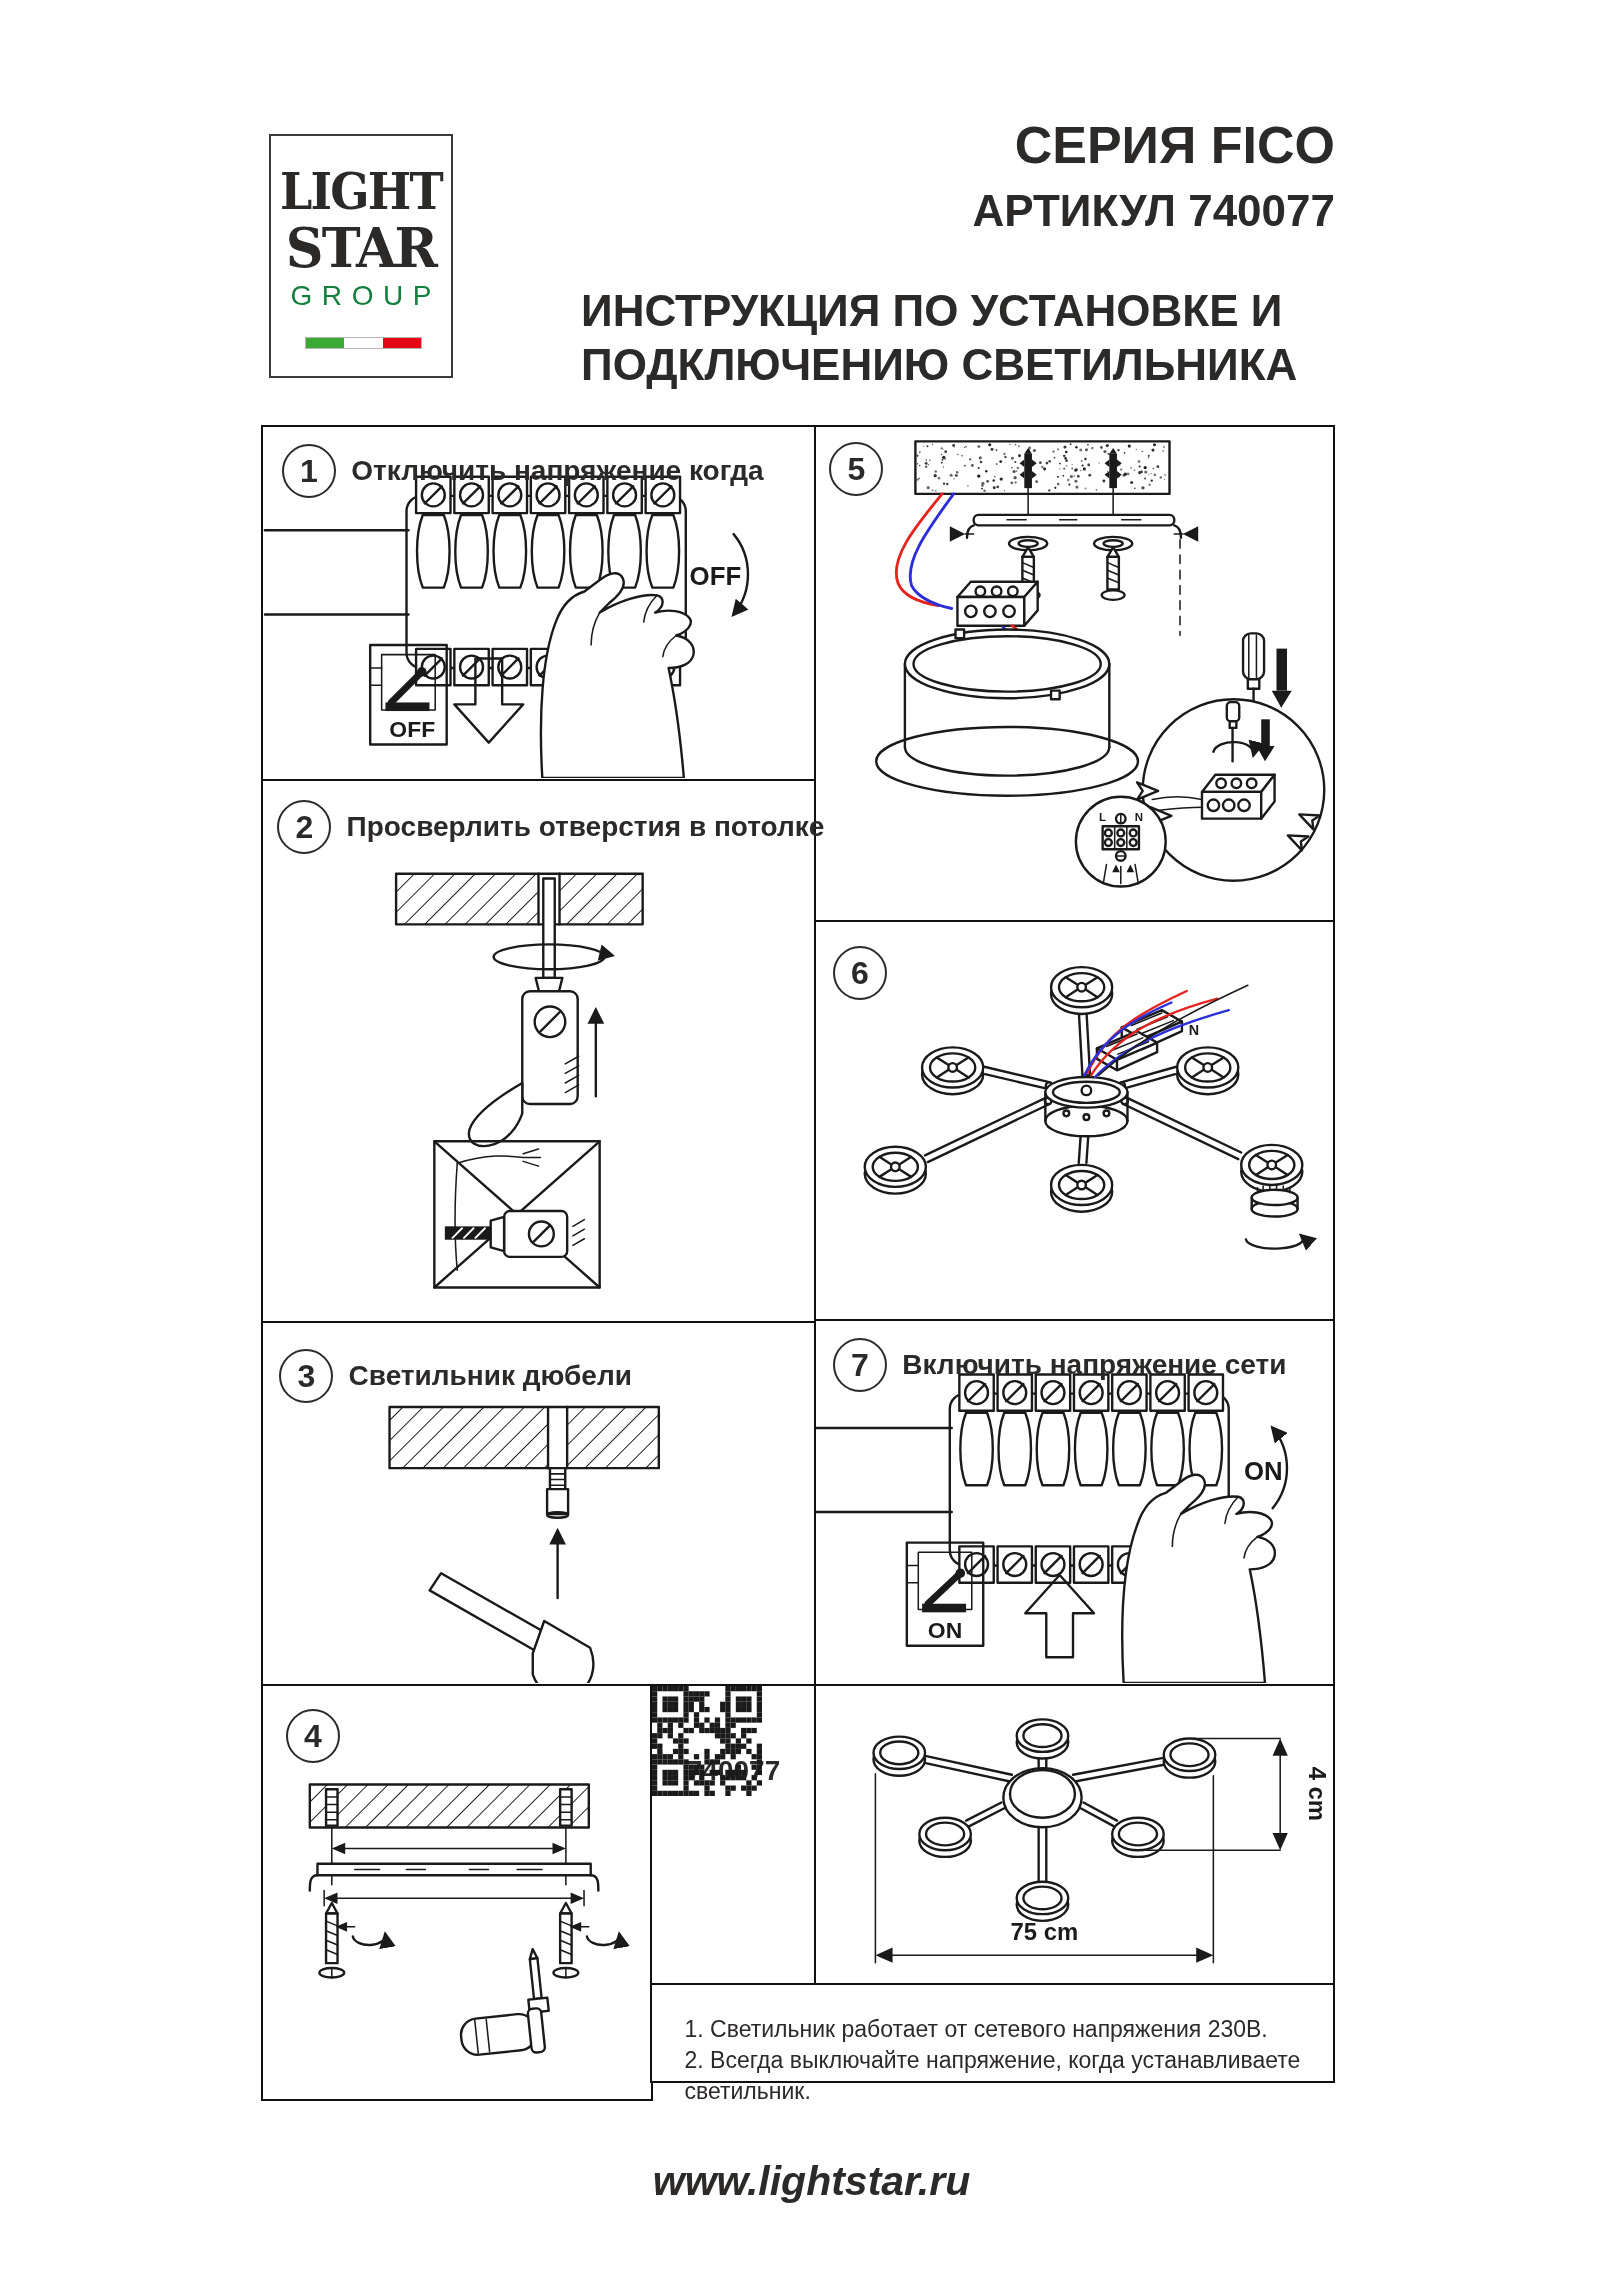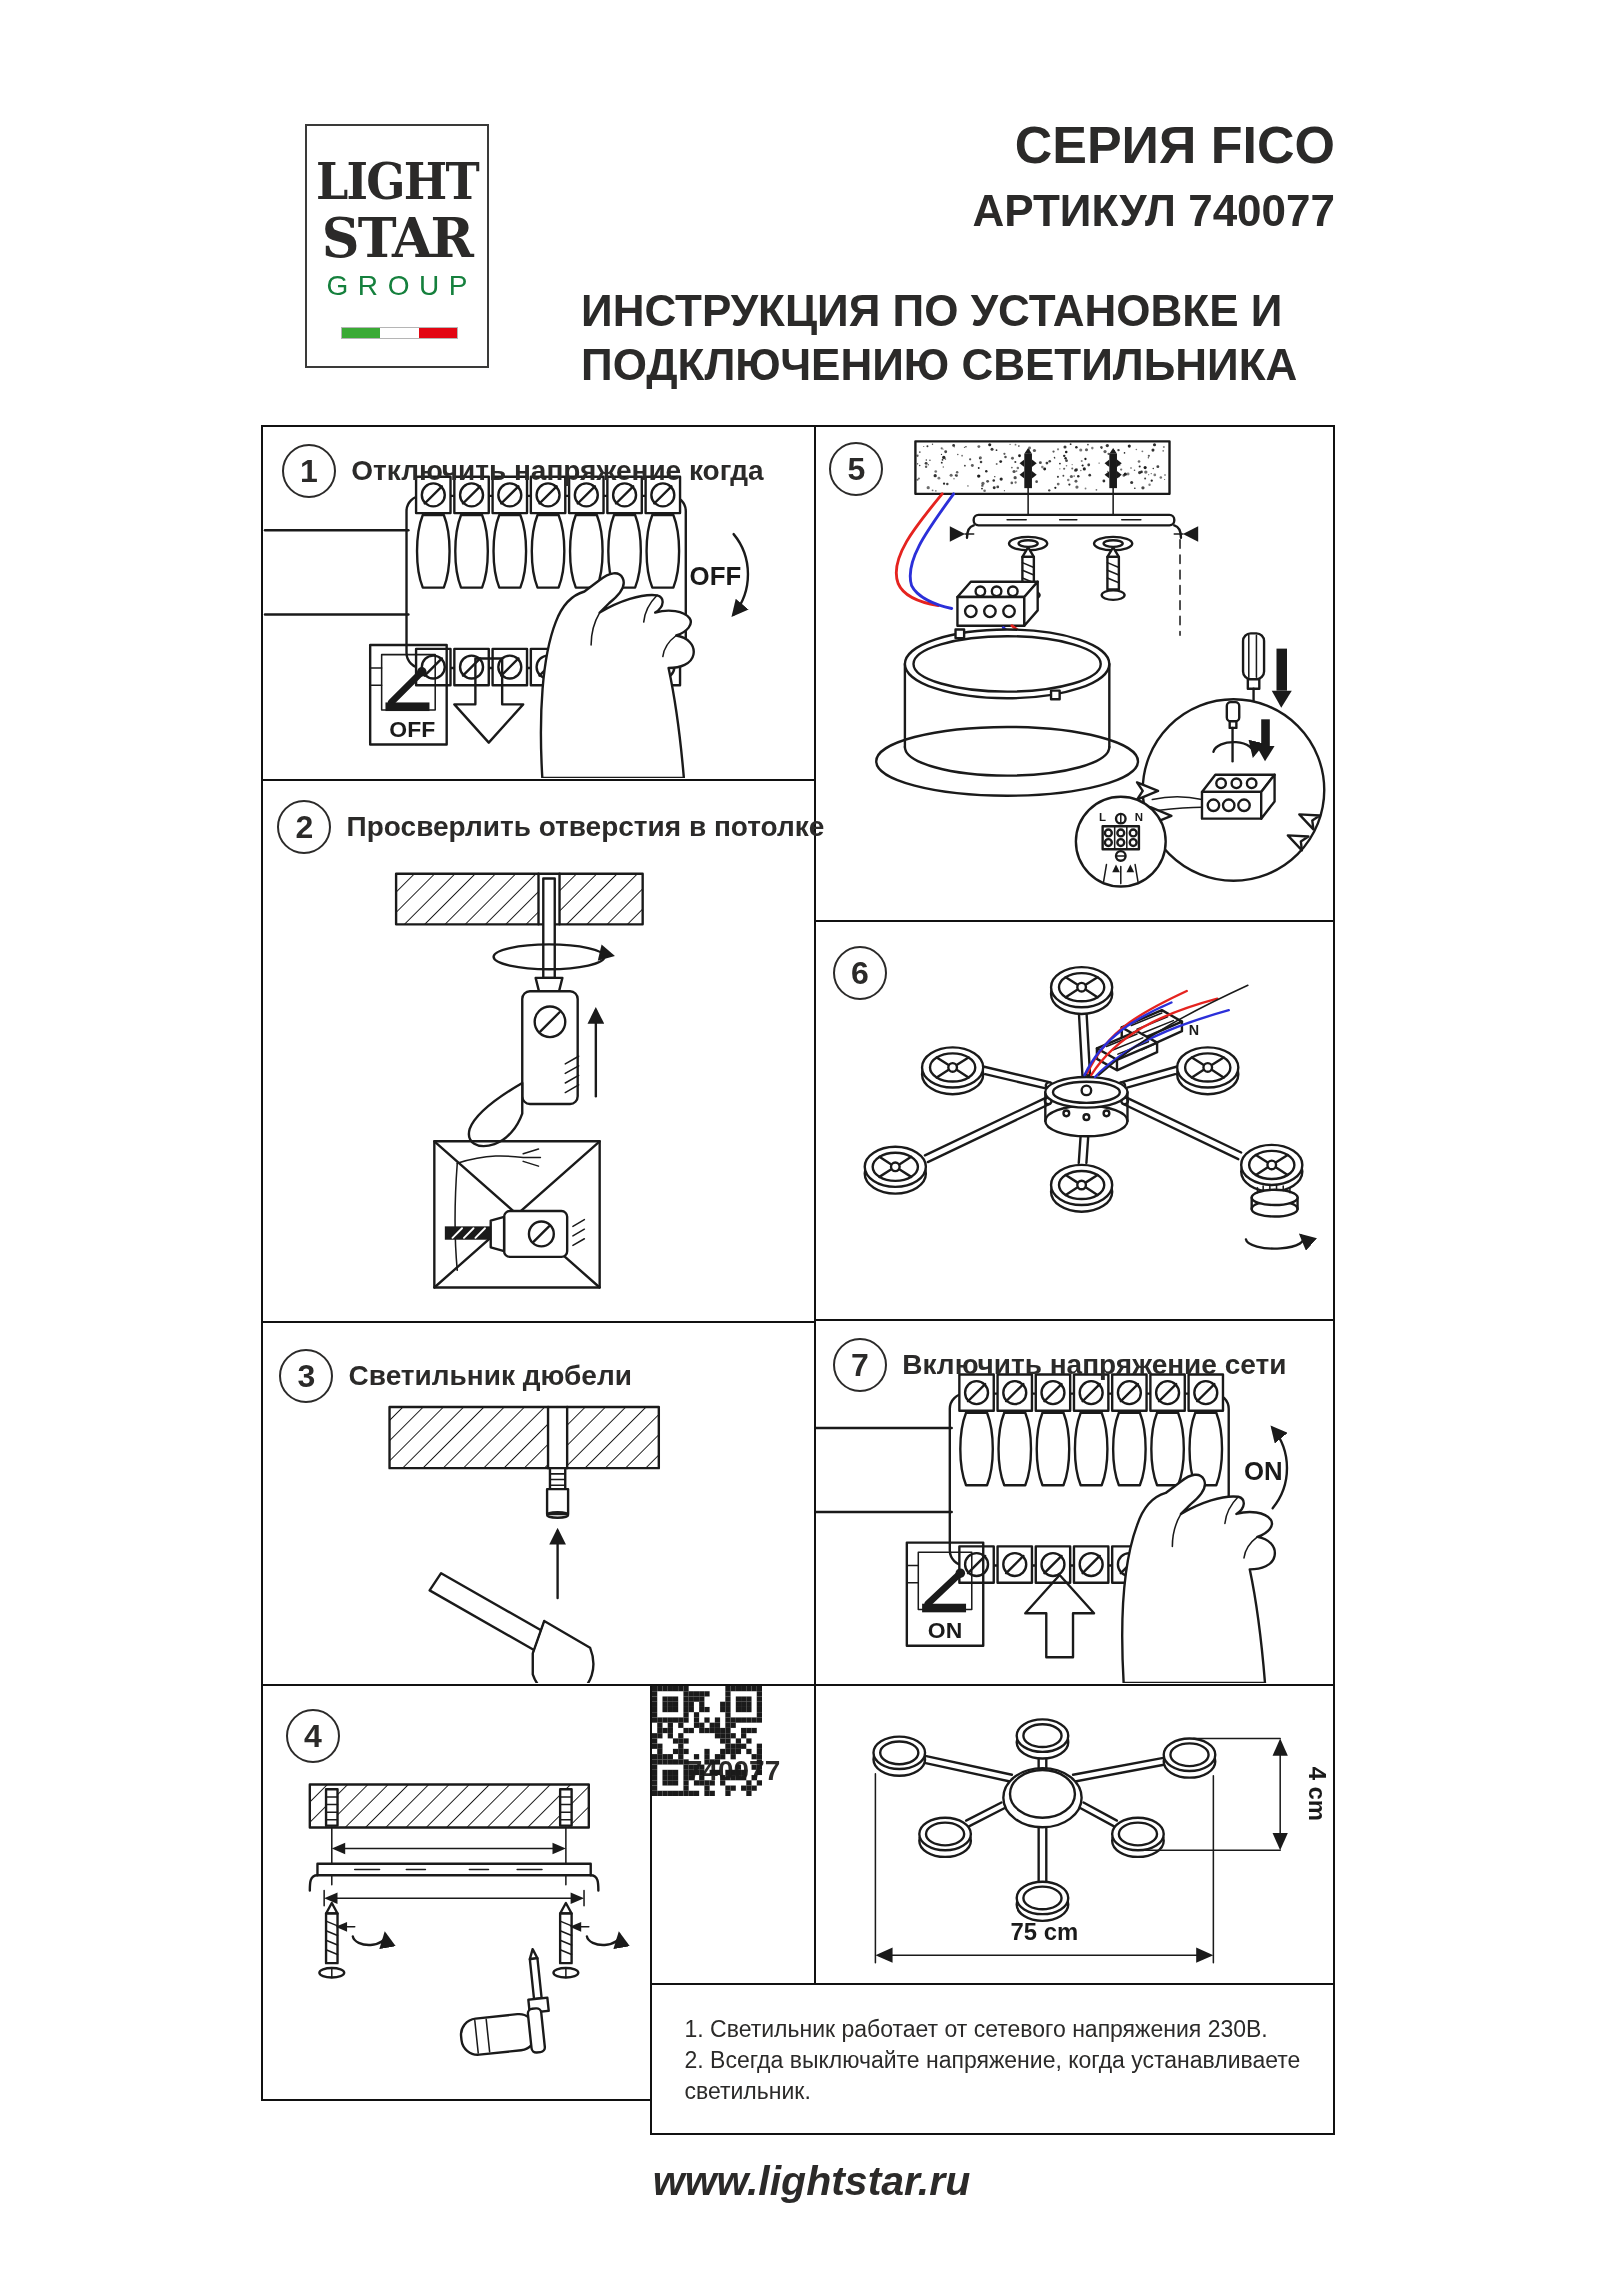--- a/index.html
+++ b/index.html
@@ -1,20 +1,20 @@
 <!DOCTYPE html>
 <html><head>
 <meta charset="utf-8">
 <style>
   html,body{margin:0;padding:0;background:#fff;}
   .page{position:relative;width:1623px;height:2295px;background:#fff;overflow:hidden;
         font-family:"Liberation Sans",sans-serif;color:#2b2a29;}
   
-  .logo-box{position:absolute;left:269px;top:124px;width:184px;height:244px;
-            border:2.9px solid #3a3a39;box-sizing:border-box;text-align:center;margin-left:36px;}
+  .logo-box{position:absolute;left:269px;top:134px;width:184px;height:244px;
+            border:2.9px solid #3a3a39;box-sizing:border-box;text-align:center;}
   .logo-light{margin-top:29px;font-family:"DejaVu Serif",serif;font-weight:700;font-size:50px;
               line-height:54px;letter-spacing:-1.9px;transform:scaleX(.92);color:#2b2a29;}
   .logo-star{font-family:"DejaVu Serif",serif;font-weight:700;font-size:55px;line-height:57px;
              letter-spacing:-1.9px;transform:scaleX(.95);color:#2b2a29;}
   .logo-group{margin-top:3.8px;font-size:28px;letter-spacing:9.6px;text-indent:9.6px;color:#15803d;}
   .flag{position:absolute;left:34px;bottom:27px;width:115px;height:10.5px;display:flex;border:1px solid #b5b5b5;}
   .flag span{flex:1;}
   .hdr-right{position:absolute;right:288px;top:113px;text-align:right;font-weight:700;}
   .hdr-series{font-size:52px;line-height:65px;}
   .hdr-article{font-size:44px;line-height:65px;text-align:right;}
@@ -1093,21 +1093,21 @@
         <path class="th" d="M395,55 H486 M340,172 H486"></path>
         <line x1="486" y1="62" x2="486" y2="164" class="th"></line>
         <polygon class="fil" points="486,55 478,73 494,73"></polygon>
         <polygon class="fil" points="486,172 478,154 494,154"></polygon>
       </g>
       <text class="svgtxt" x="239" y="266" font-size="25" text-anchor="middle">75 cm</text>
       <text class="svgtxt" font-size="25" text-anchor="middle" transform="translate(516,113) rotate(90)">4 cm</text>
     </svg>
   </section>
 
-  <section class="panel" style="left:650px;top:1983px;width:685px;height:152px;">
+  <section class="panel" style="left:650px;top:1983px;width:685px;height:100px;">
     <div class="notes-body">
       <div>1. Светильник работает от сетевого напряжения 230В.</div>
       <div>2. Всегда выключайте напряжение, когда устанавливаете светильник.</div>
     </div>
   </section>
 
   <div class="footer">www.lightstar.ru</div>
 </div>
 
 

